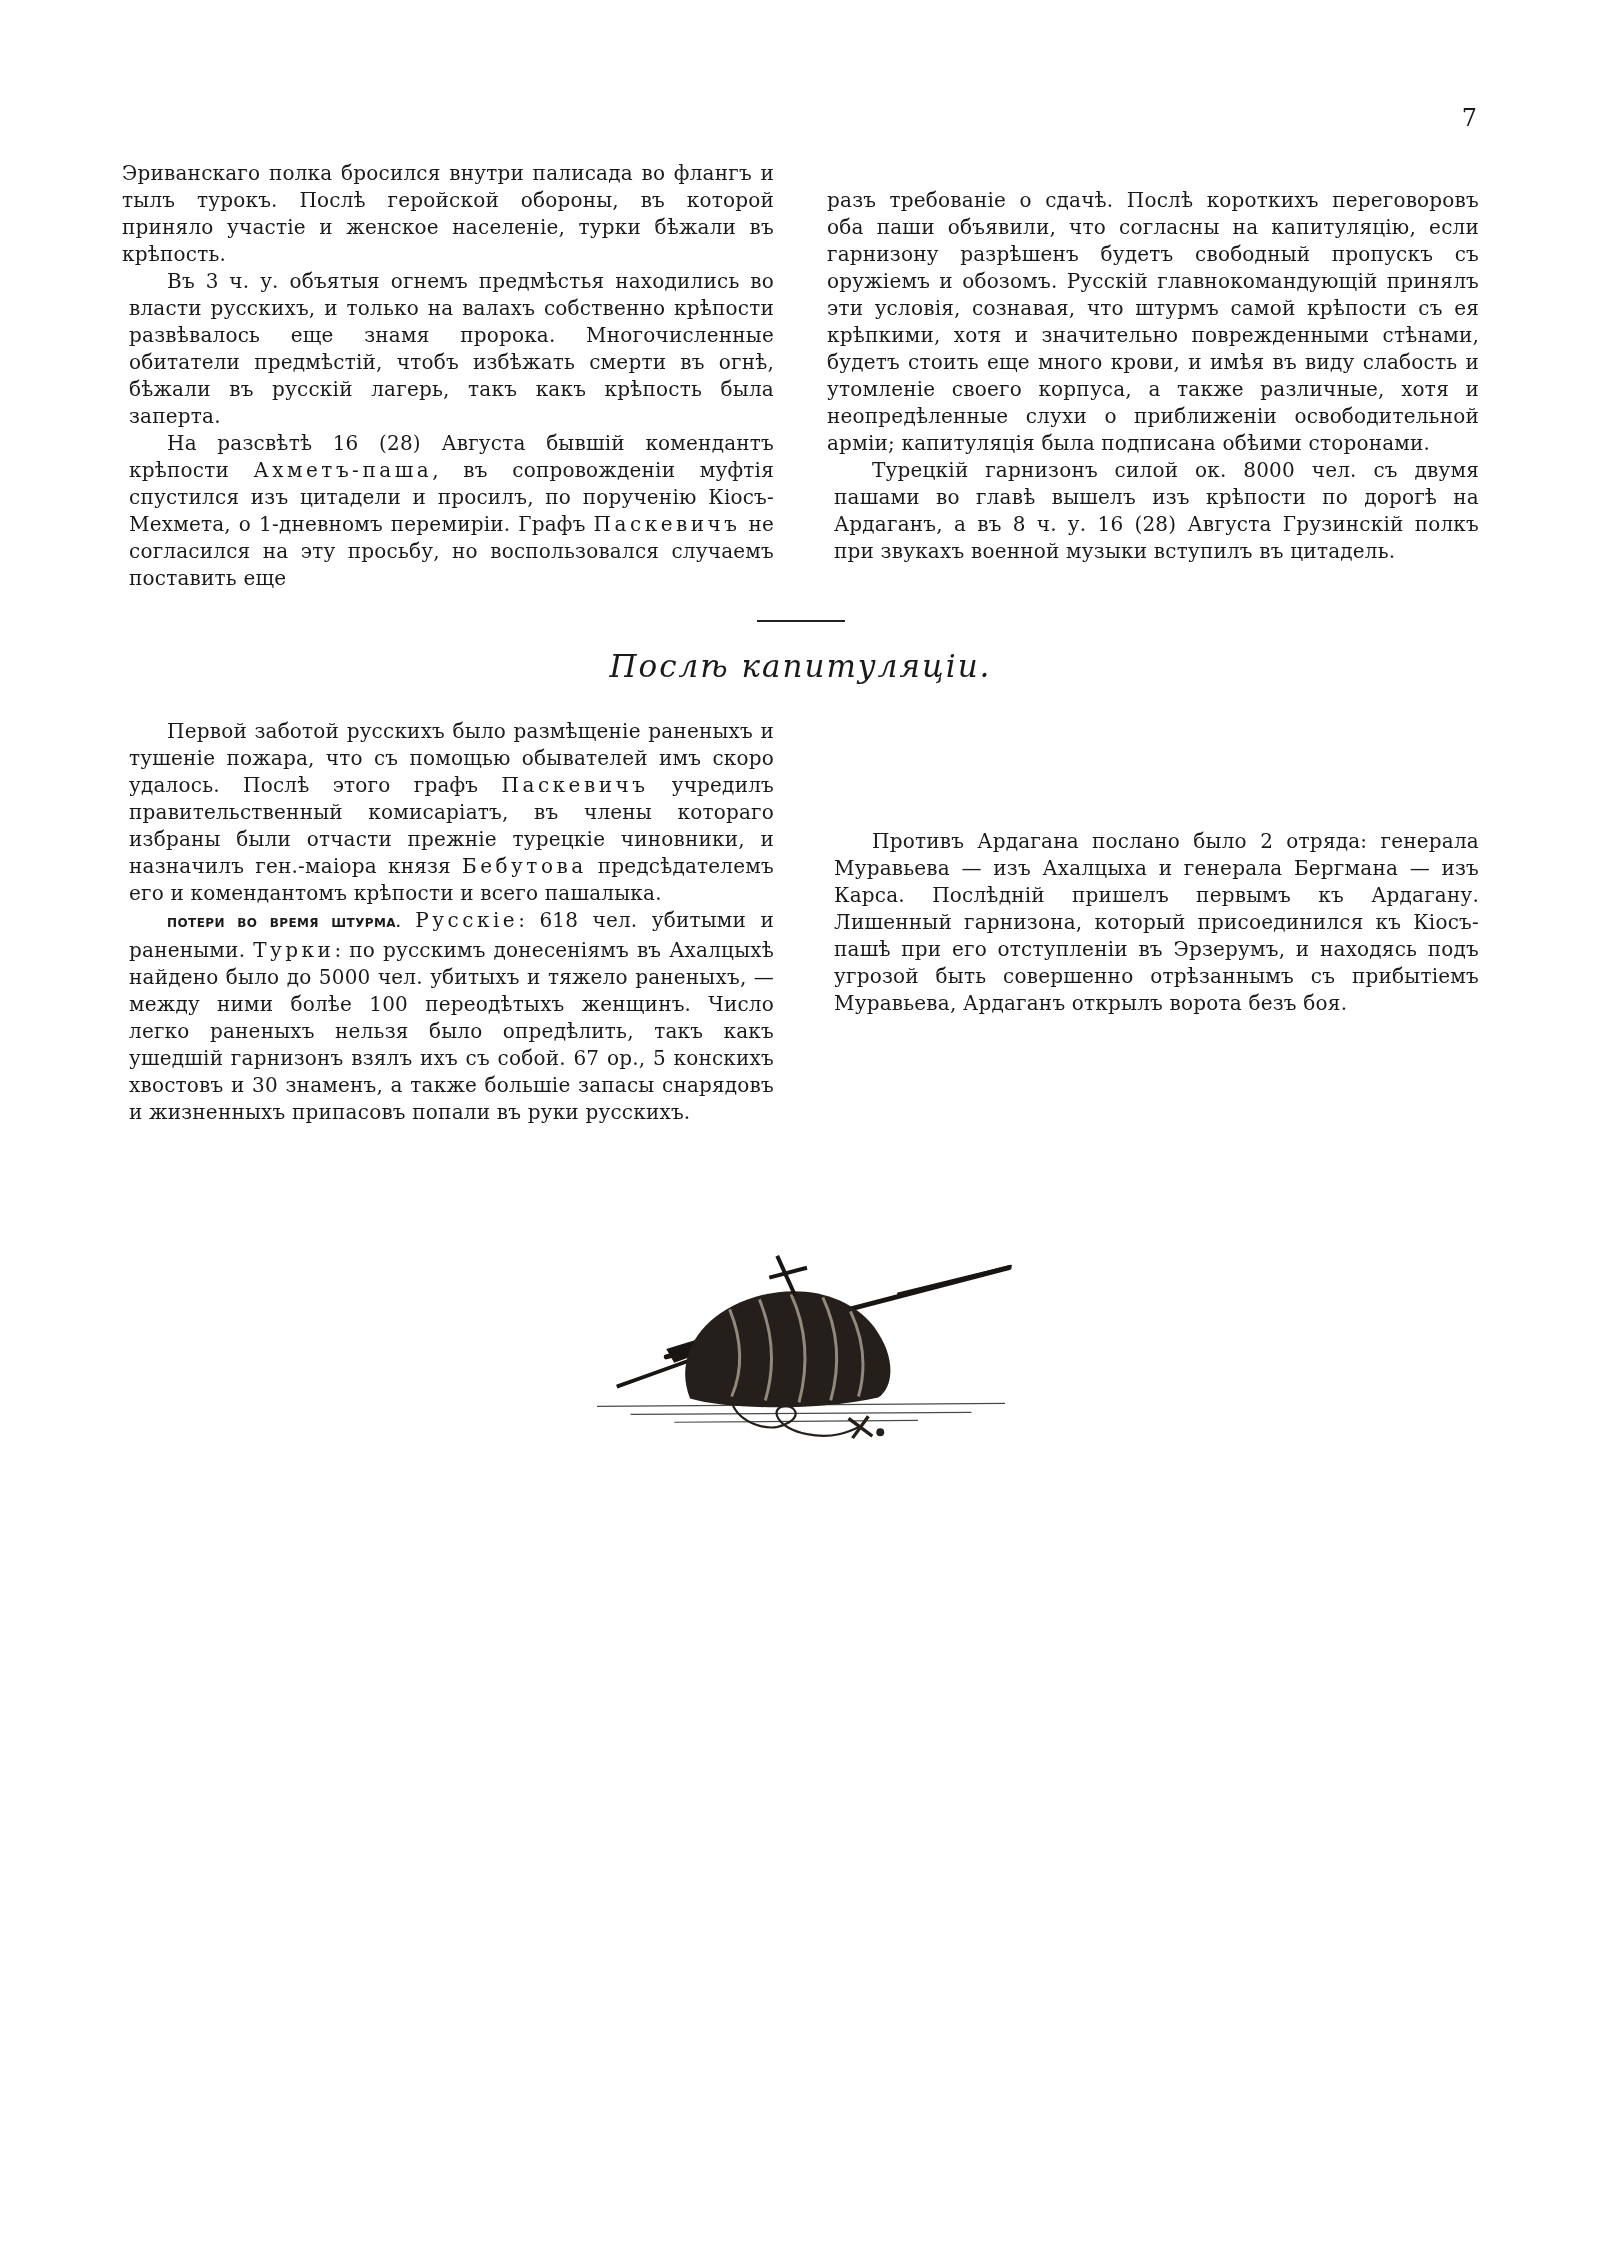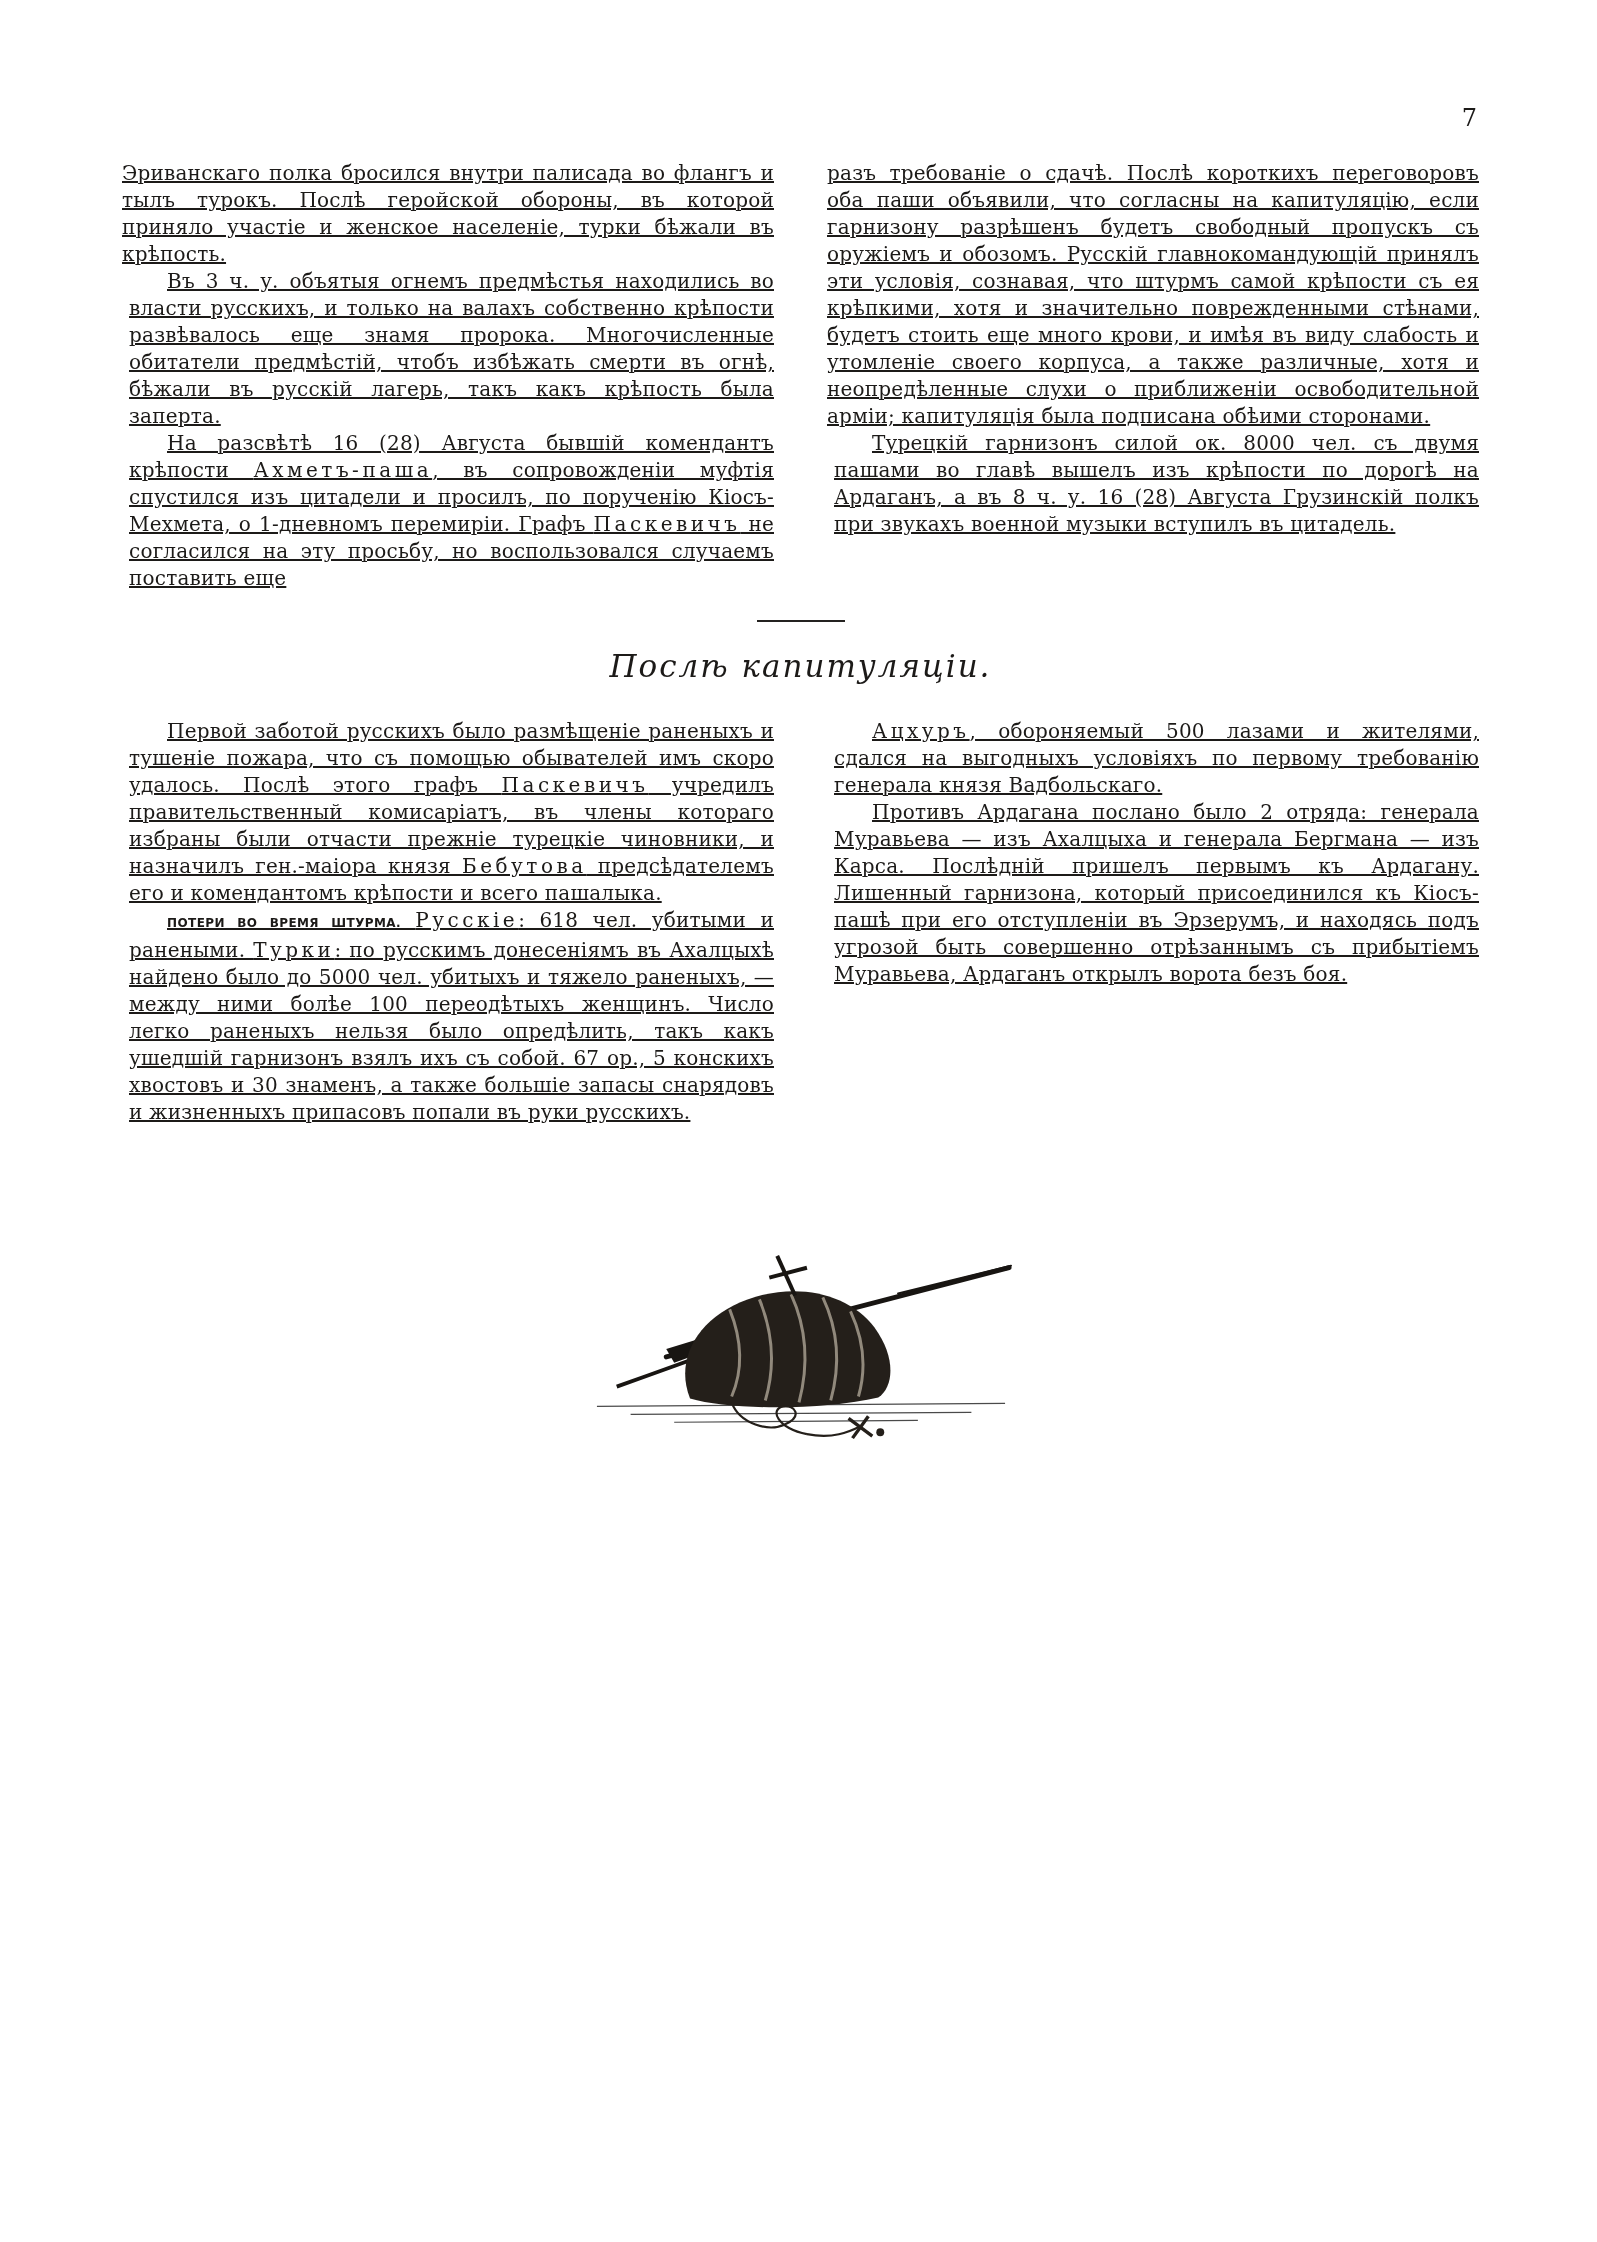--- a/index.html
+++ b/index.html
@@ -15,21 +15,21 @@
     padding: 106px 118px 0 122px;
     overflow: hidden;
   }
   .page-number {
     text-align: right;
     font-size: 24px;
     line-height: 1;
     margin-bottom: 30px;
     padding-right: 2px;
   }
-  .columns { display: flex; align-items: flex-start; text-decoration: underline; }
+  .columns { display: flex; align-items: center; }
   .col {
     flex: 1 1 0;
     text-align: justify;
     font-size: 20px;
     line-height: 27px;
     letter-spacing: 0.2px;
   }
   .col.left  { padding-right: 26px; }
   .col.right { padding-left: 26px; }
   .col-divider { width: 1px; background: #242220; }
@@ -86,21 +86,20 @@
 
   <h1 class="heading">Послѣ капитуляціи.</h1>
 
   <div class="columns">
     <div class="col left">
         <p class="para indent"><span>Первой заботой русскихъ было размѣщеніе раненыхъ и тушеніе пожара, что съ помощью обывателей имъ скоро удалось. Послѣ этого графъ </span><span class="spaced">Паскевичъ</span><span> учредилъ правительственный комисаріатъ, въ члены котораго избраны были отчасти прежніе турецкіе чиновники, и назначилъ ген.-маіора князя </span><span class="spaced">Бебутова</span><span> предсѣдателемъ его и комендантомъ крѣпости и всего пашалыка.</span></p>
         <p class="para indent"><span class="bold">ПОТЕРИ ВО ВРЕМЯ ШТУРМА.</span><span> </span><span class="spaced">Русскіе</span><span>: 618 чел. убитыми и ранеными. </span><span class="spaced">Турки</span><span>: по русскимъ донесеніямъ въ Ахалцыхѣ найдено было до 5000 чел. убитыхъ и тяжело раненыхъ, — между ними болѣе 100 переодѣтыхъ женщинъ. Число легко раненыхъ нельзя было опредѣлить, такъ какъ ушедшій гарнизонъ взялъ ихъ съ собой. 67 ор., 5 конскихъ хвостовъ и 30 знаменъ, а также большіе запасы снарядовъ и жизненныхъ припасовъ попали въ руки русскихъ.</span></p>
       </div>
     <div class="col-divider"></div>
     <div class="col right">
-        <p class="para indent"><span class="spaced">Ацхуръ</span><span>, обороняемый 500 лазами и жителями, сдался на выгодныхъ условіяхъ по первому требованію генерала князя Вадбольскаго.</span></p>
         <p class="para indent"><span>Противъ Ардагана послано было 2 отряда: генерала Муравьева — изъ Ахалцыха и генерала Бергмана — изъ Карса. Послѣдній пришелъ первымъ къ Ардагану. Лишенный гарнизона, который присоединился къ Кіосъ-пашѣ при его отступленіи въ Эрзерумъ, и находясь подъ угрозой быть совершенно отрѣзаннымъ съ прибытіемъ Муравьева, Ардаганъ открылъ ворота безъ боя.</span></p>
       </div>
   </div>
 
   <figure class="illustration" style="margin:112px 0 0 0;" aria-label="war-trophies-engraving">
     <svg viewBox="0 0 440 215" width="436" height="213" role="img">
       <g stroke="#4a4a4a" stroke-width="1.2">
         <line x1="14" y1="170" x2="426" y2="167"></line>
         <line x1="48" y1="178" x2="392" y2="176"></line>
         <line x1="92" y1="186" x2="338" y2="184"></line>

